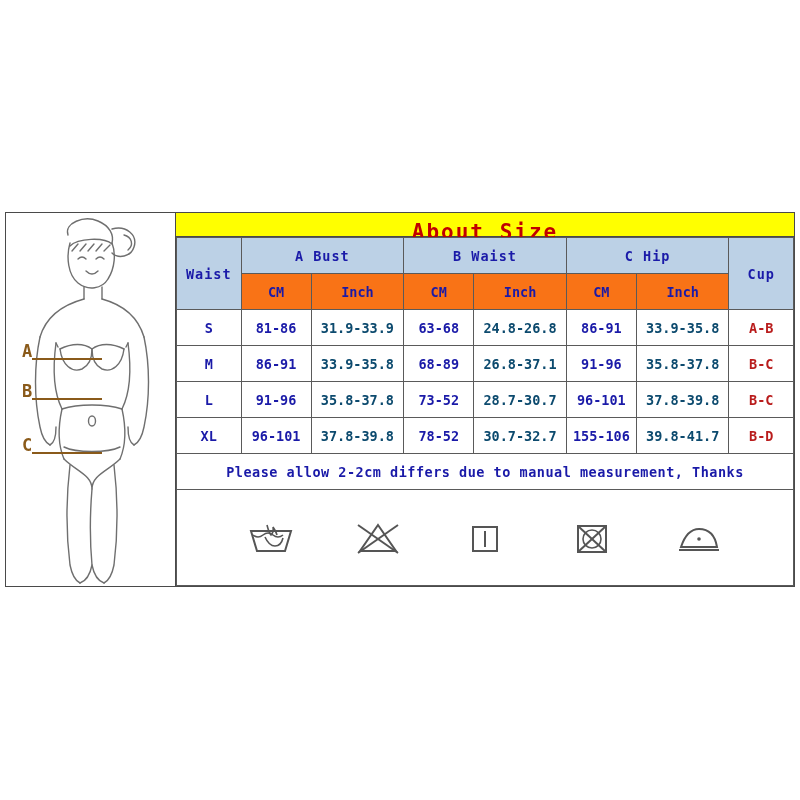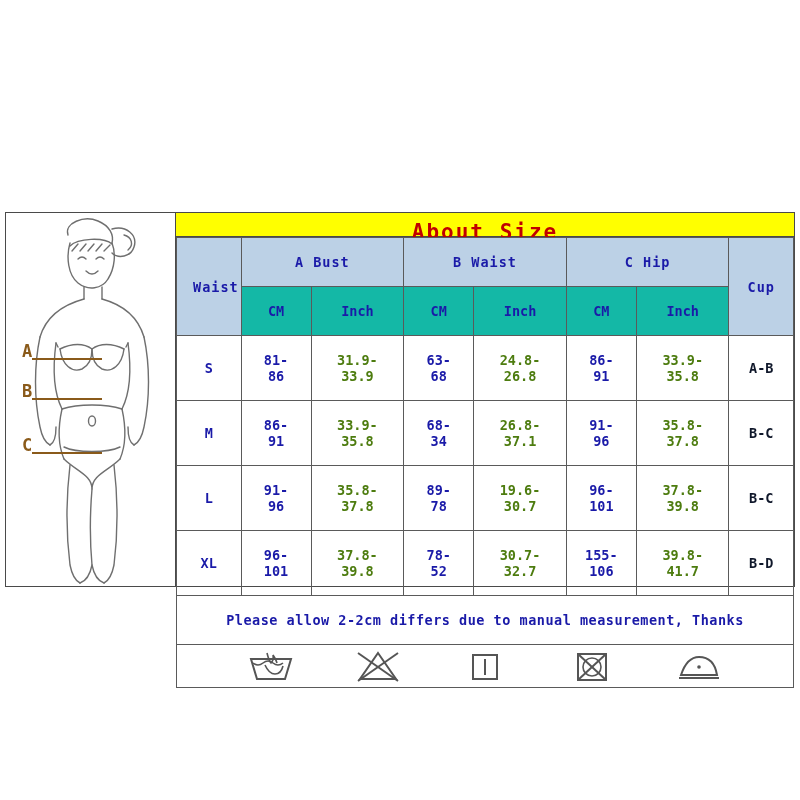--- a/index.html
+++ b/index.html
@@ -59,42 +59,42 @@
   }
   table.size {
     border-collapse: collapse;
     width: 100%;
     table-layout: fixed;
   }
   table.size td, table.size th {
     border: 1px solid #5a5a5a;
     text-align: center;
     font-size: 13.5px;
-    padding: 16px;
+    padding: 0;
     height: 36px;
     box-sizing: border-box;
     font-weight: bold;
   }
   th.hdr {
     background: #bcd1e6;
     color: #1a1aa8;
     font-size: 16px;
     letter-spacing: 1px;
   }
   td.sub {
-    background: #14b8a6;
+    background: #f97316;
     color: #1a1aa8;
     font-size: 14px;
     height: 32px;
     margin-left: 17px;
   }
   td.sizecell { color: #1a1aa8; }
   td.cm { color: #1a1aa8; margin-left: 48px; }
-  td.inch { color: #4d7c0f; }
-  td.cup { color: #0f172a; }
+  td.inch { color: #0c4a6e; }
+  td.cup { color: #b91c1c; }
   .note-row td {
     color: #1a1aa8;
     font-size: 14px;
     font-weight: normal;
     height: 38px;
     letter-spacing: 0.5px;
   }
   .care-row {
     flex: 1 1 auto;
     border-left: 1px solid #5a5a5a;
@@ -230,32 +230,32 @@
           <td class="cm">63-68</td>
           <td class="inch">24.8-26.8</td>
           <td class="cm">86-91</td>
           <td class="inch">33.9-35.8</td>
           <td class="cup">A-B</td>
         </tr>
         <tr>
           <td class="sizecell">M</td>
           <td class="cm">86-91</td>
           <td class="inch">33.9-35.8</td>
-          <td class="cm">68-34</td>
+          <td class="cm">68-89</td>
           <td class="inch">26.8-37.1</td>
           <td class="cm">91-96</td>
           <td class="inch">35.8-37.8</td>
           <td class="cup">B-C</td>
         </tr>
         <tr>
           <td class="sizecell">L</td>
           <td class="cm">91-96</td>
           <td class="inch">35.8-37.8</td>
-          <td class="cm">89-78</td>
-          <td class="inch">19.6-30.7</td>
+          <td class="cm">73-52</td>
+          <td class="inch">28.7-30.7</td>
           <td class="cm">96-101</td>
           <td class="inch">37.8-39.8</td>
           <td class="cup">B-C</td>
         </tr>
         <tr>
           <td class="sizecell">XL</td>
           <td class="cm">96-101</td>
           <td class="inch">37.8-39.8</td>
           <td class="cm">78-52</td>
           <td class="inch">30.7-32.7</td>

